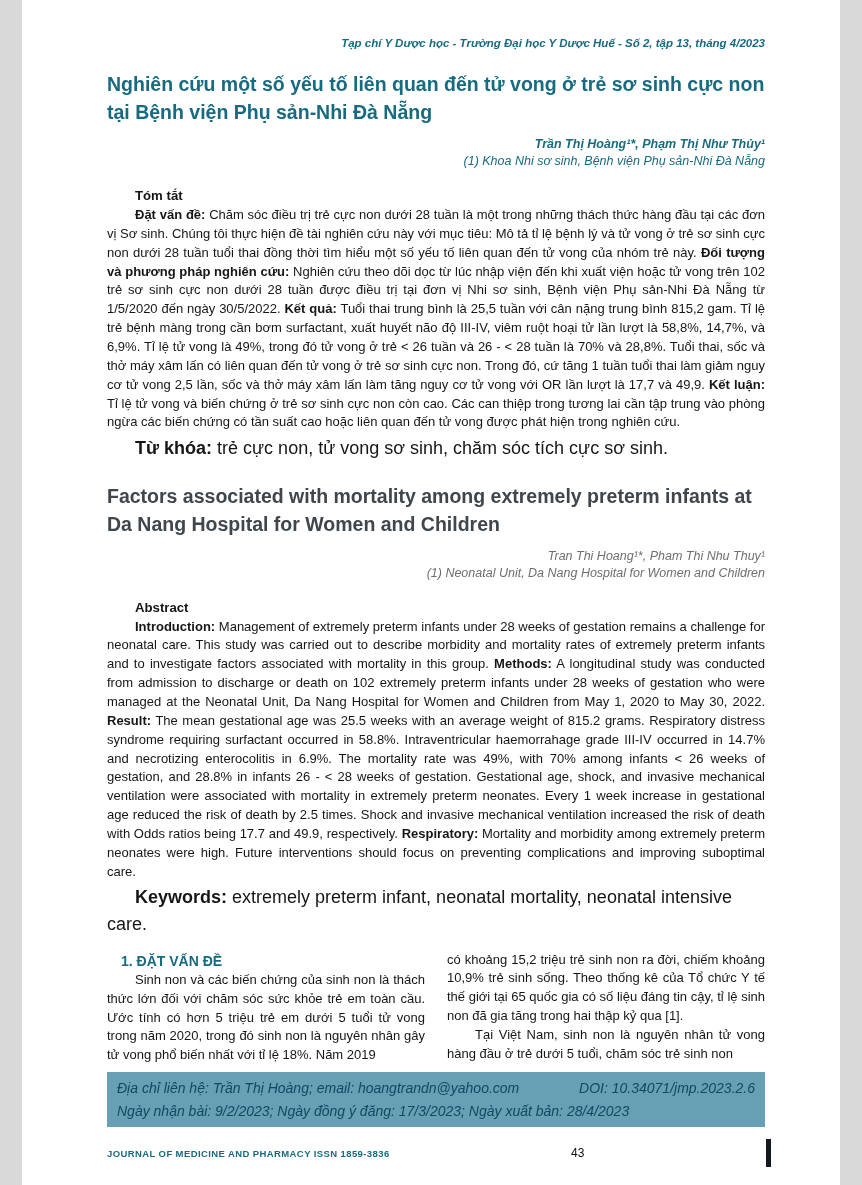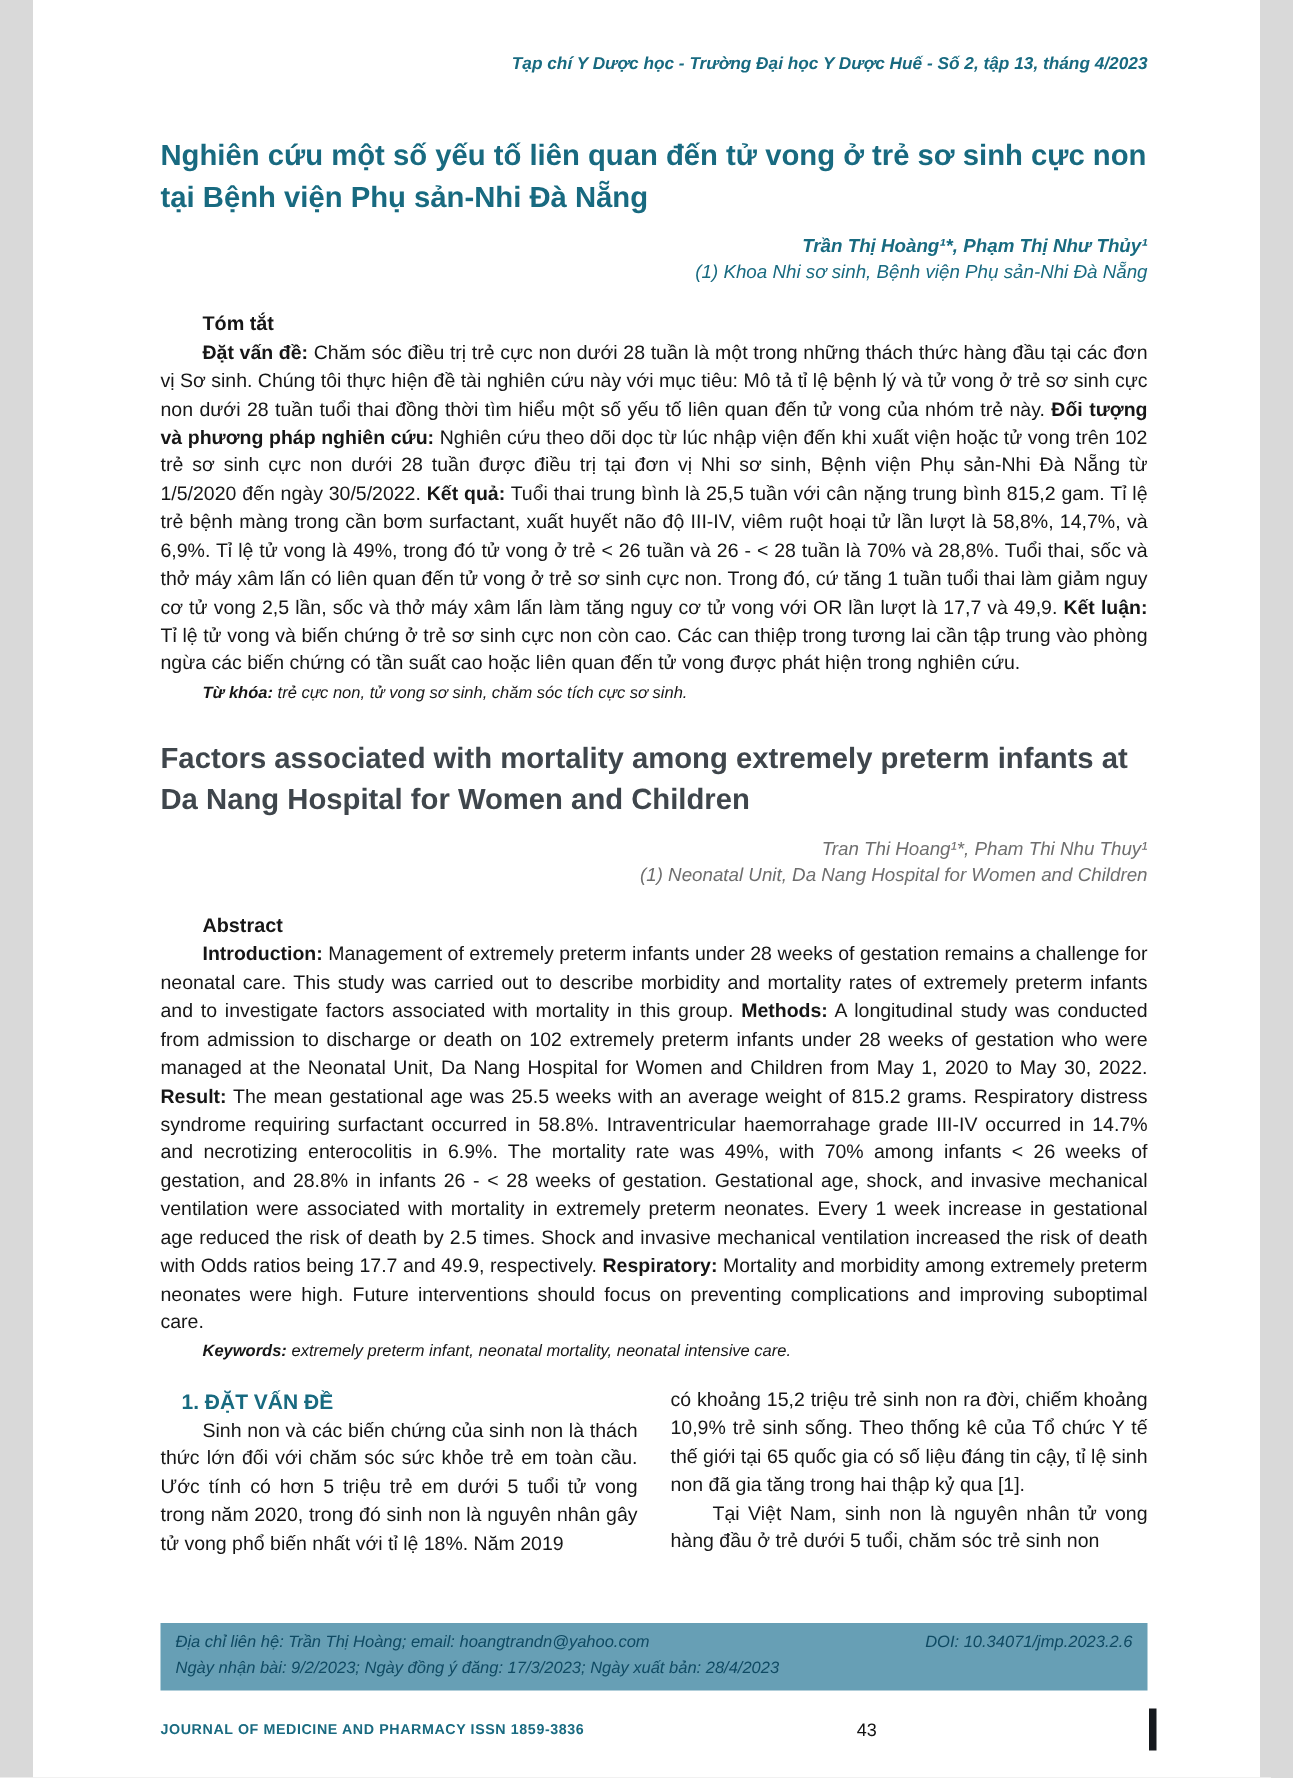--- a/index.html
+++ b/index.html
@@ -10,38 +10,38 @@
   }
   *{box-sizing:border-box;}
   body{margin:0;background:#d9d9d9;}
   .page{
     width:818px;height:1185px;margin:0 auto;background:#ffffff;
     display:flex;flex-direction:column;
     padding:36px 75px 18px 85px;overflow:hidden;
     font-family:"Liberation Sans","DejaVu Sans",sans-serif;color:#161616;
   }
   .running-head{text-align:right;font-style:italic;font-weight:bold;color:var(--accent_teal);font-size:11.5px;line-height:1.3;}
-  .vi-title{margin:40px 0 0;font-size:19.5px;font-weight:bold;color:var(--accent_teal);line-height:1.42;}
+  .vi-title{margin:20px 0 0;font-size:19.5px;font-weight:bold;color:var(--accent_teal);line-height:1.42;}
   .byline{text-align:right;font-style:italic;color:var(--accent_teal);font-size:12.5px;line-height:1.35;margin-top:10px;}
   .byline .authors{font-weight:bold;}
   .byline.en{color:#6e6e6e;}
   .byline.en .authors{font-weight:normal;}
   .abs-heading{margin-top:18px;font-weight:bold;font-size:13.2px;text-indent:28px;}
   .para{margin:3px 0 0;font-size:13px;line-height:1.45;text-align:justify;text-indent:28px;}
   .para .b{font-weight:bold;}
-  .keywords{margin:3px 0 0;font-size:11px;line-height:1.45;text-indent:28px;font-style:italic;}
+  .keywords{margin:3px 0 0;font-size:18px;line-height:1.45;text-indent:28px;}
   .keywords .lbl{font-weight:bold;}
   .en-title{margin:22px 0 0;font-size:19.5px;font-weight:bold;color:var(--en_title);line-height:1.4;}
   .columns{display:flex;gap:22px;margin-top:14px;}
   .col{width:340px;font-size:13px;line-height:1.45;text-align:justify;}
   .sec-heading{color:var(--accent_teal);font-weight:bold;font-size:14px;text-indent:14px;margin:0 0 2px;}
   .col p{margin:0;}
   .col p.indent{text-indent:28px;}
   .footer-block{margin-top:auto;}
-  .footer-bar{background:var(--footer_bar_bg);color:var(--footer_bar_text);font-style:italic;font-size:11px;line-height:1.6;padding:5px 10px;}
+  .footer-bar{background:var(--footer_bar_bg);color:var(--footer_bar_text);font-style:italic;font-size:14px;line-height:1.6;padding:5px 10px;}
   .footer-row{display:flex;justify-content:space-between;}
   .bottom-line{display:flex;justify-content:space-between;align-items:center;gap:14px;margin-top:12px;}
   .journal-name{font-size:9.5px;font-weight:bold;color:var(--accent_teal);letter-spacing:.4px;}
   .page-num{font-size:12px;color:#111111;}
   .page-bar{width:5px;height:28px;background:#15181d;margin-right:-6px;}
 </style>
 </head>
 <body>
 
 <div class="page">

